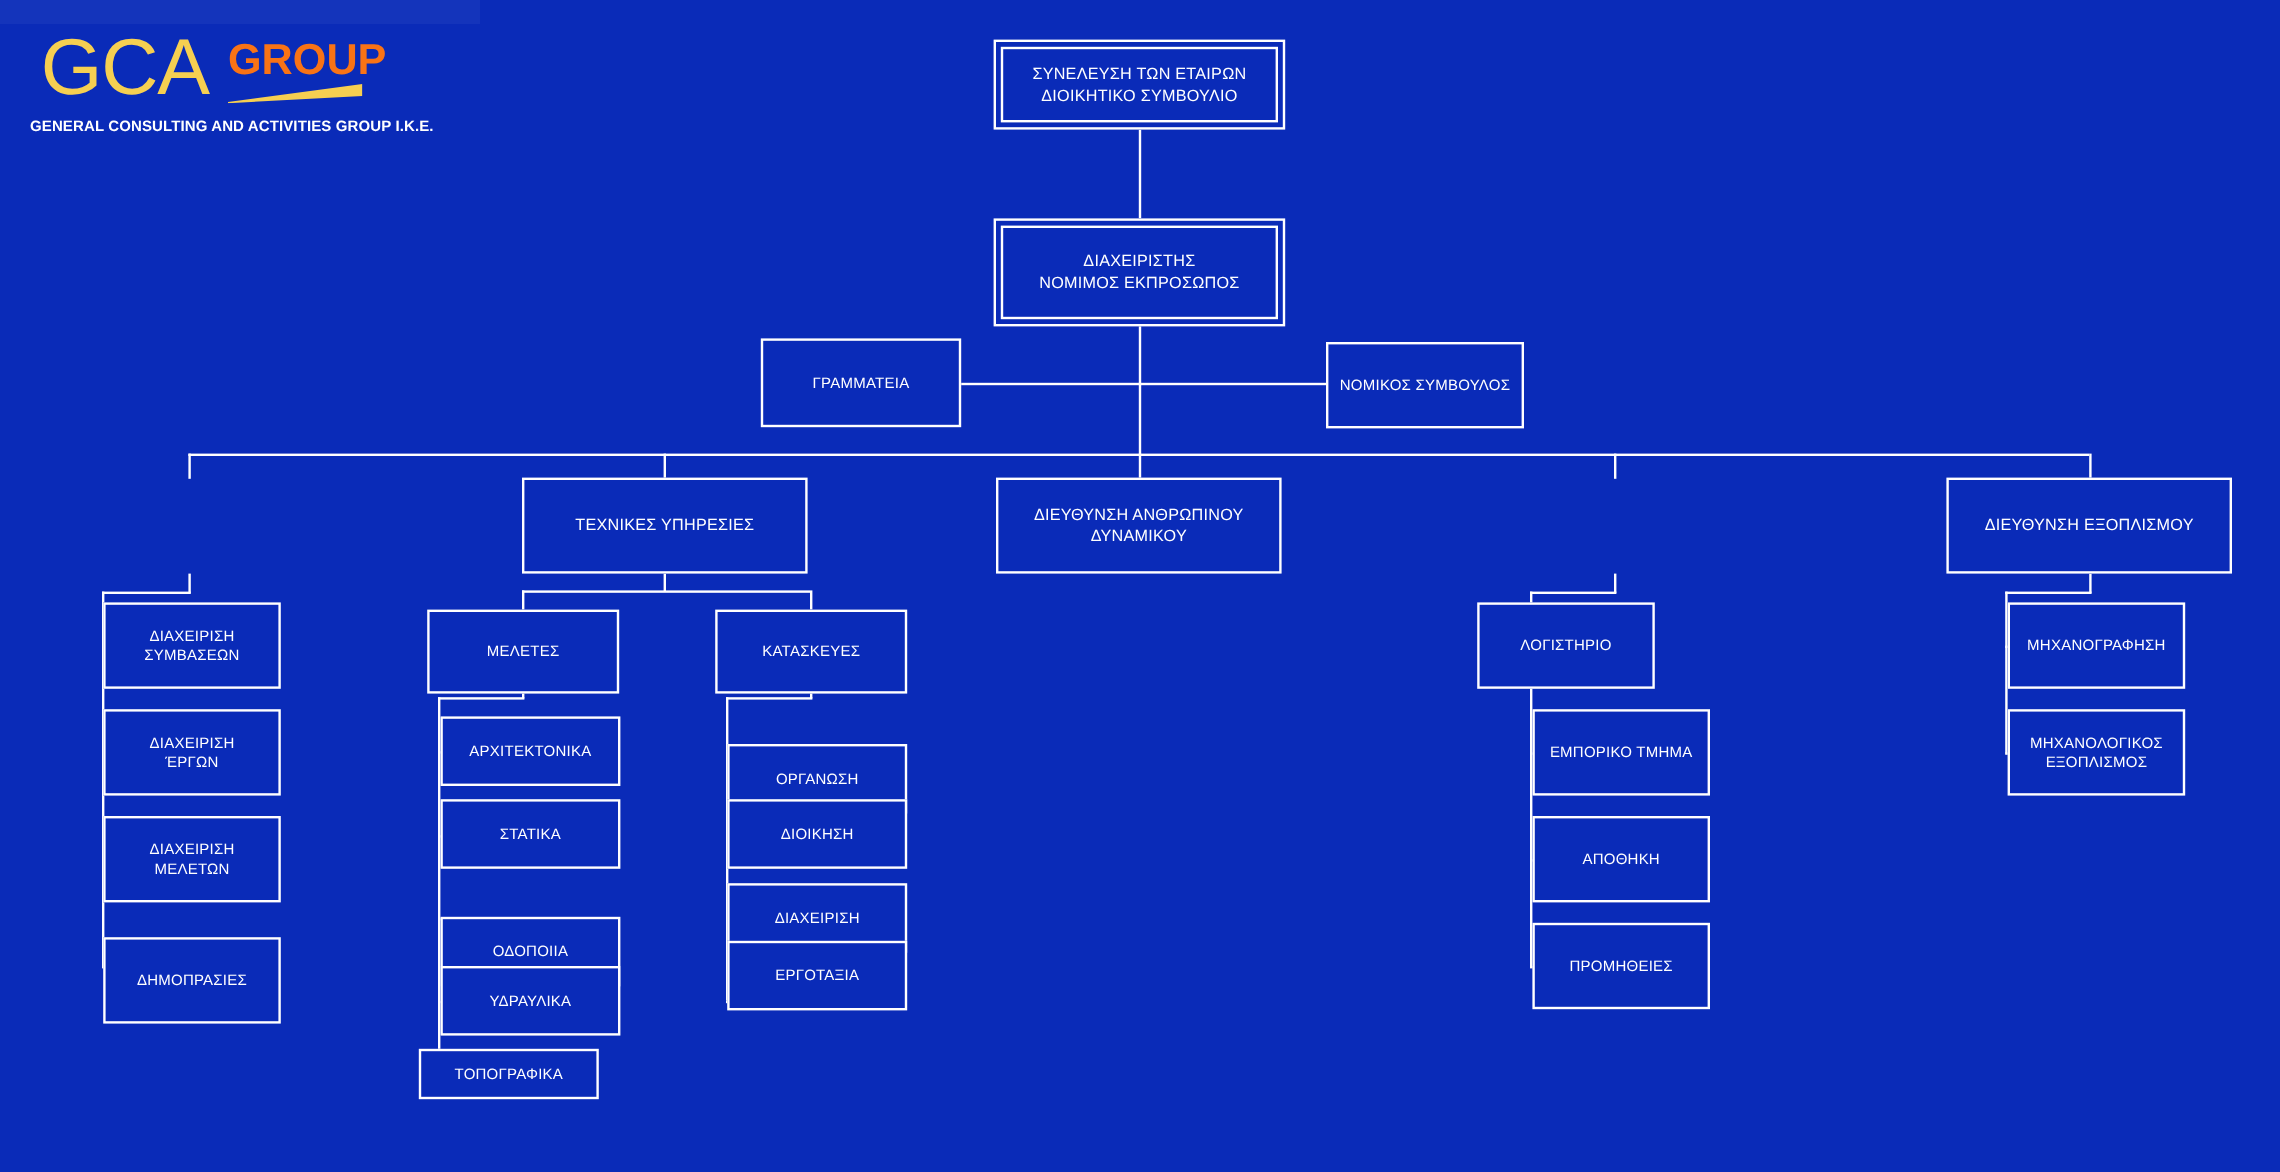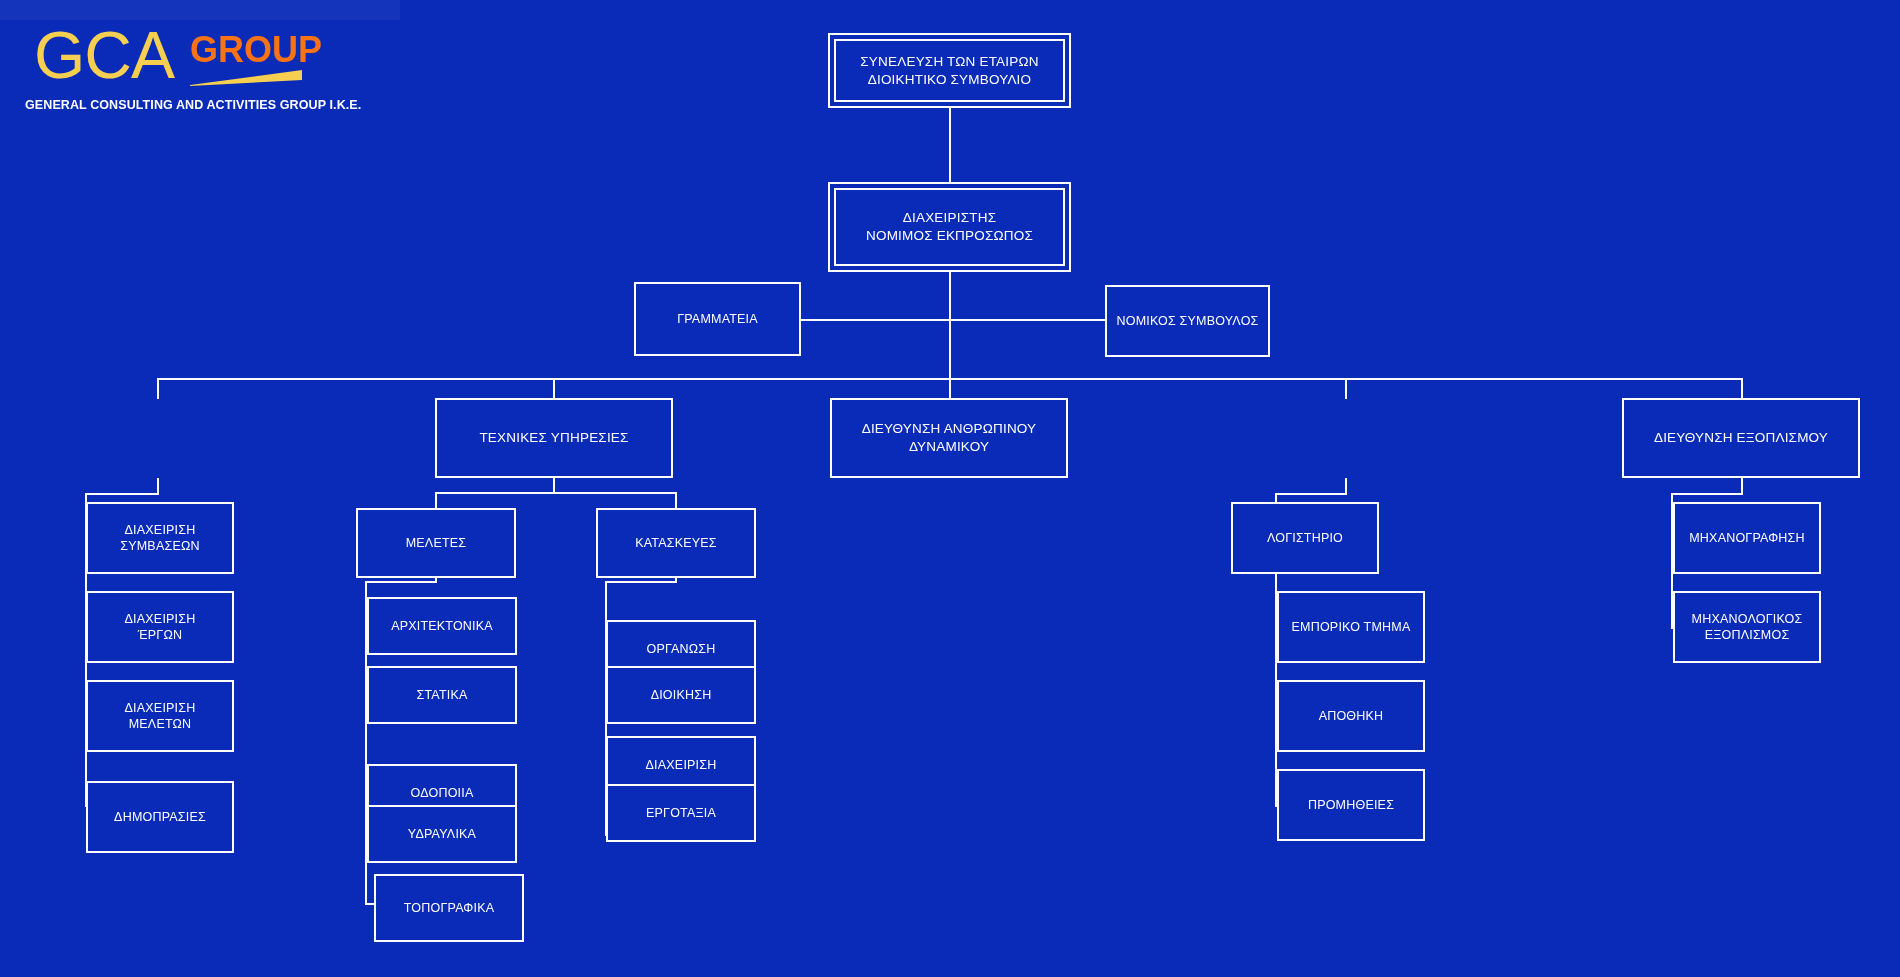--- a/index.html
+++ b/index.html
@@ -254,21 +254,21 @@
   </div>
   <div class="node small" style="left:367px; top:666px; width:150px; height:58px;">
     <div class="label">ΣΤΑΤΙΚΑ</div>
   </div>
   <div class="node small" style="left:367px; top:736px; width:150px; height:58px;margin-top:28px;">
     <div class="label">ΟΔΟΠΟΙΙΑ</div>
   </div>
   <div class="node small" style="left:367px; top:805px; width:150px; height:58px;">
     <div class="label">ΥΔΡΑΥΛΙΚΑ</div>
   </div>
-  <div class="node small" style="left:374px; top:874px; width:150px; height:68px;text-align:right;">
+  <div class="node small" style="left:349px; top:874px; width:150px; height:42px;text-align:right;">
     <div class="label">ΤΟΠΟΓΡΑΦΙΚΑ</div>
   </div>
 
   <div class="node small" style="left:606px; top:597px; width:150px; height:58px;margin-top:23px;">
     <div class="label">ΟΡΓΑΝΩΣΗ</div>
   </div>
   <div class="node small" style="left:606px; top:666px; width:150px; height:58px;">
     <div class="label">ΔΙΟΙΚΗΣΗ</div>
   </div>
   <div class="node small" style="left:606px; top:736px; width:150px; height:58px;">

